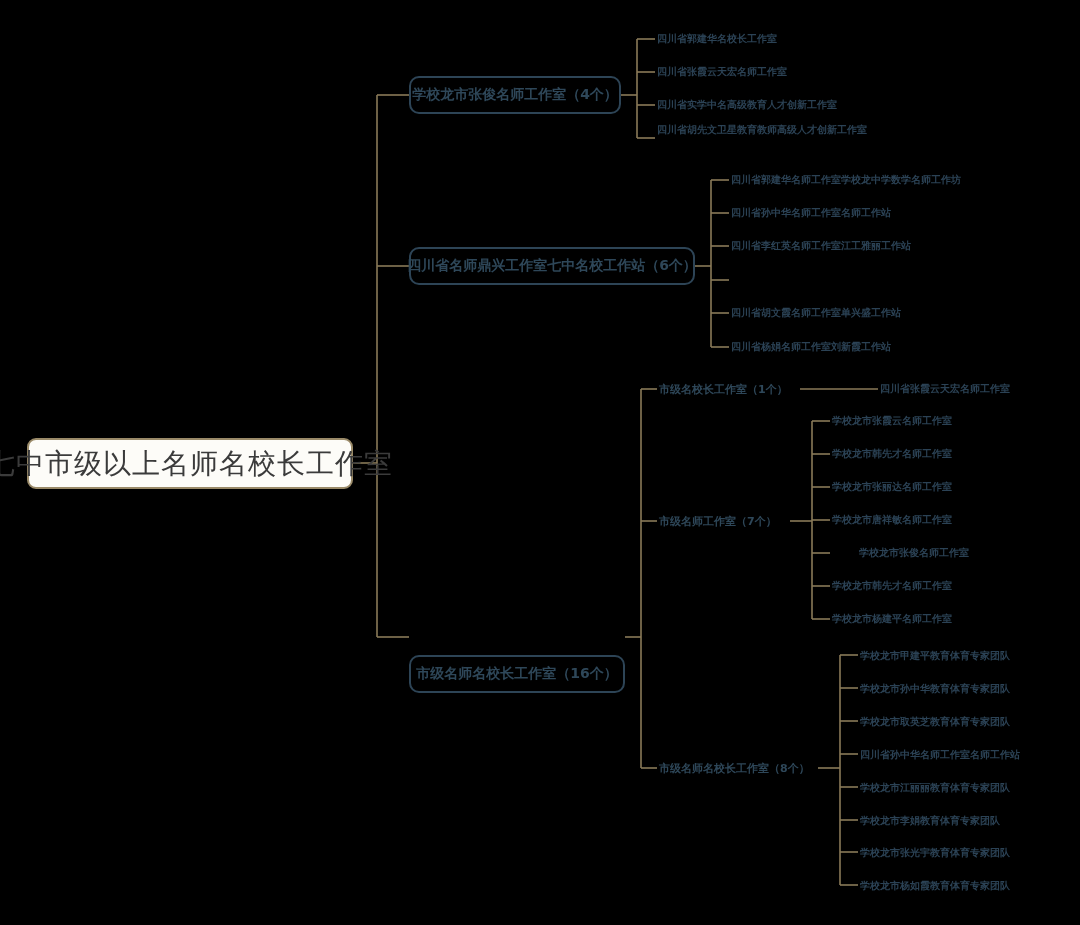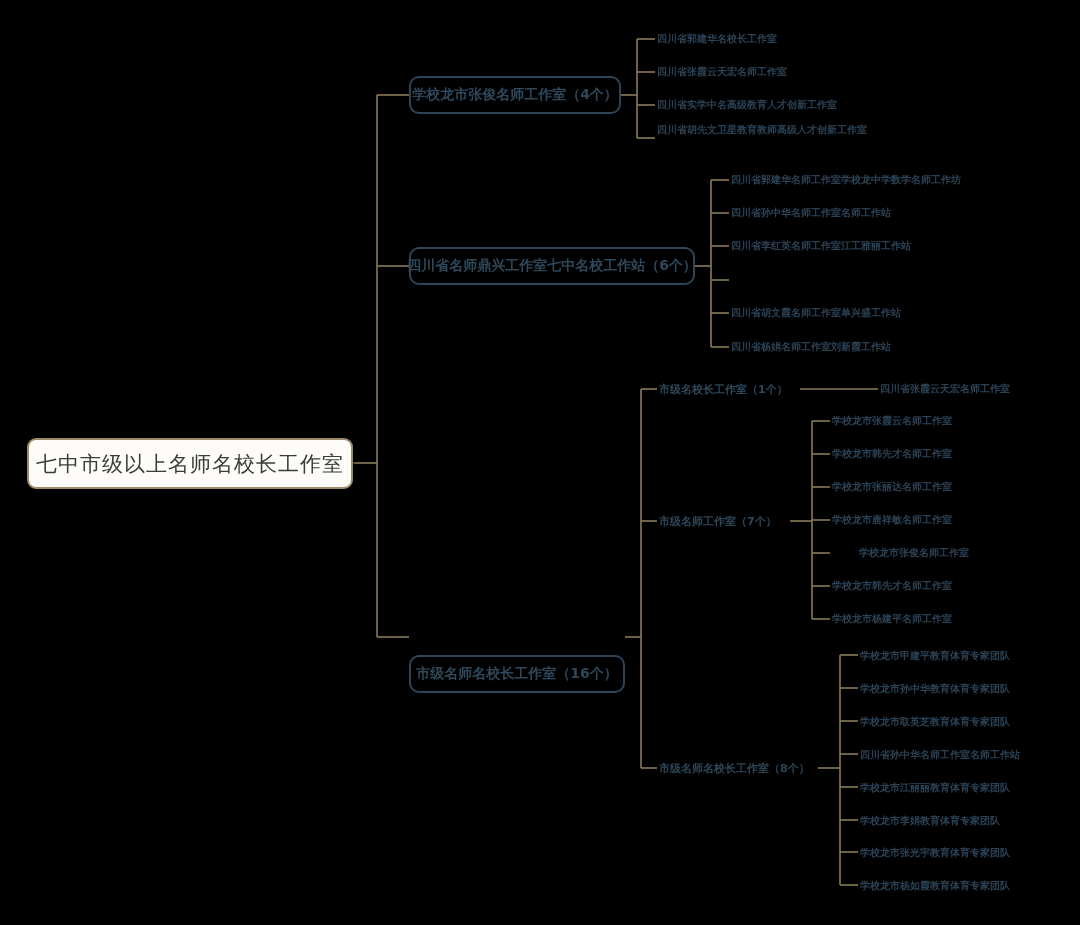--- a/index.html
+++ b/index.html
@@ -19,21 +19,21 @@
     box-sizing:border-box;
     display:flex;align-items:center;justify-content:center;
     white-space:nowrap;
   }
   
   .root{
     background:#fdfcf8;
     border:2px solid #9a8a68;
     border-radius:9px;
     color:#3b3b3b;
-    font-size:21px;
+    font-size:28px;
     letter-spacing:1px;
     padding:0 14px;
     box-shadow:1px 2px 3px rgba(0,0,0,.55);
   }
   
   .cat{
     background:#000000;
     border:2px solid #2d4456;
     border-radius:10px;
     color:#2e4759;

